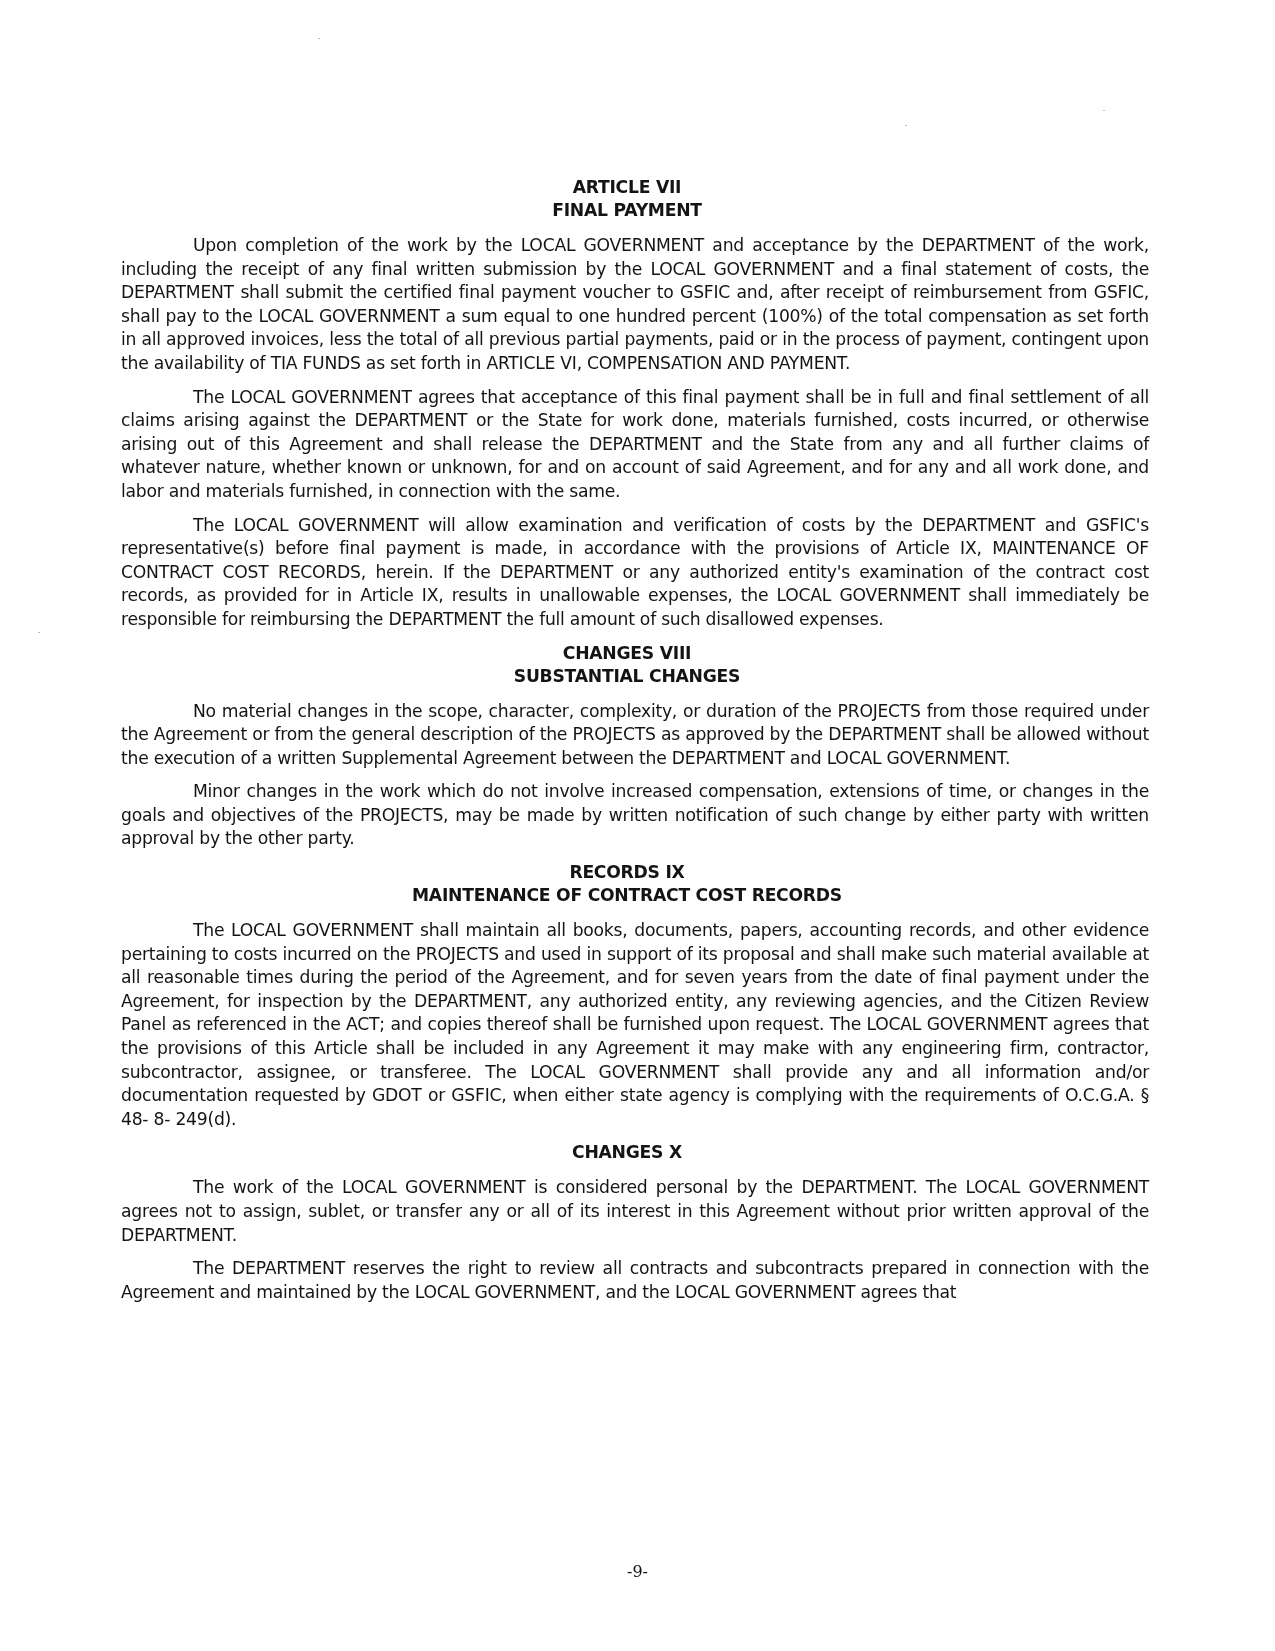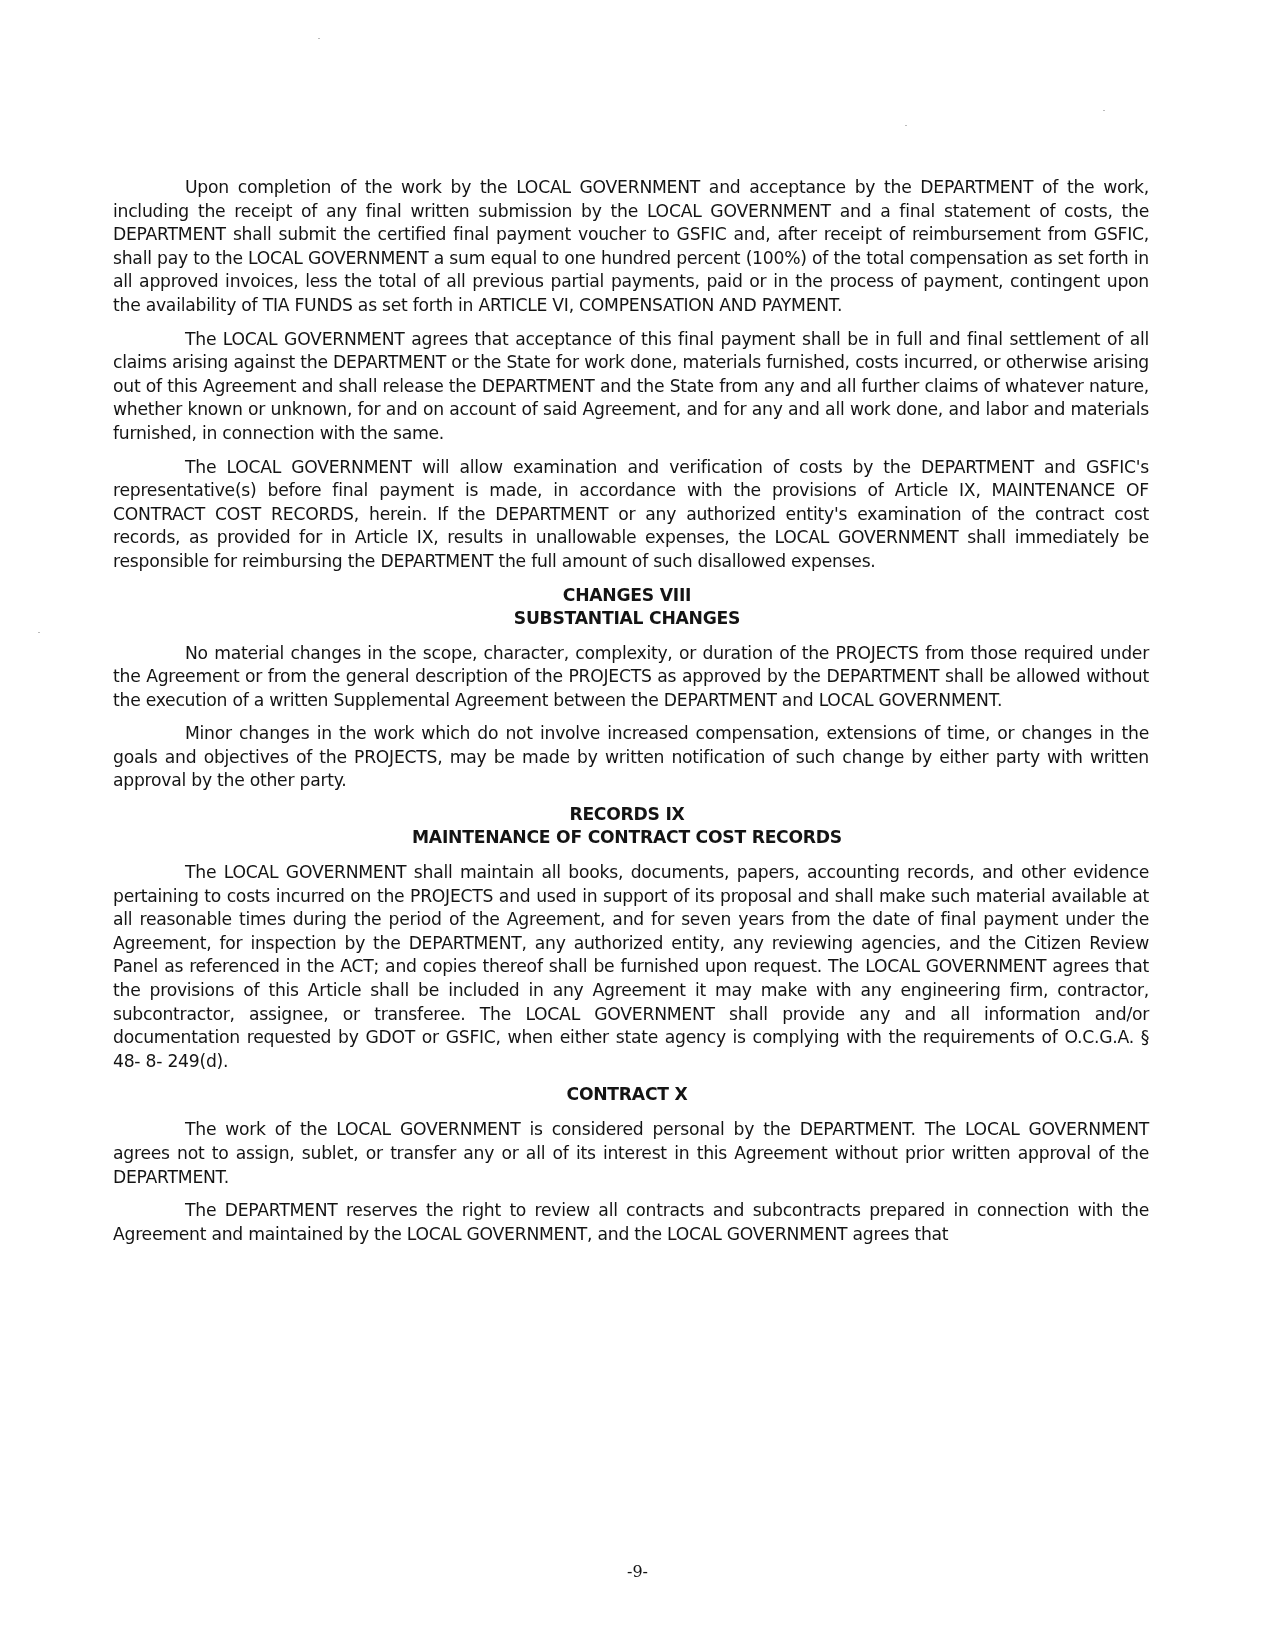--- a/index.html
+++ b/index.html
@@ -6,39 +6,43 @@
   body { width:1275px; height:1651px; position:relative; overflow:hidden; }
   .page { position:absolute; left:0; top:0; width:1275px; height:1651px; background:#fff; }
   .content {
     position:absolute; left:105px; top:176px; width:1044px;
     font-family: "DejaVu Sans", sans-serif;
     font-size:17.2px; line-height:23.6px; color:#141414;
     letter-spacing:-0.25px;
   }
   .heading { text-align:center; font-weight:bold; font-size:17.2px; line-height:23px; margin:0; }
   .heading-block { margin-bottom:12px; }
-  .para { text-align:justify; text-indent:72px; margin:0 0 10px 8px; }
+  .para { text-align:justify; text-indent:72px; margin:0 0 10px 16px; }
   .footer {
     position:absolute; left:0; width:1275px; top:1562px; text-align:center;
     font-family:"DejaVu Serif", serif; font-size:16px; color:#141414;
   }
   .speck { position:absolute; width:2px; height:1px; background:#bbb; }
 </style>
 </head>
 <body>
 
 <div class="page">
   <div class="speck" style="left:318px;top:38px;"></div>
   <div class="speck" style="left:905px;top:125px;"></div>
   <div class="speck" style="left:1103px;top:110px;"></div>
   <div class="speck" style="left:38px;top:632px;"></div>
 
   <div class="content">
 
     <section>
+      <div class="heading-block">
+        <p class="heading">ARTICLE VII</p>
+        <p class="heading">FINAL PAYMENT</p>
+      </div>
       <p class="para">Upon completion of the work by the LOCAL GOVERNMENT and acceptance by the DEPARTMENT of the work, including the receipt of any final written submission by the LOCAL GOVERNMENT and a final statement of costs, the DEPARTMENT shall submit the certified final payment voucher to GSFIC and, after receipt of reimbursement from GSFIC, shall pay to the LOCAL GOVERNMENT a sum equal to one hundred percent (100%) of the total compensation as set forth in all approved invoices, less the total of all previous partial payments, paid or in the process of payment, contingent upon the availability of TIA FUNDS as set forth in ARTICLE VI, COMPENSATION AND PAYMENT.</p>
       <p class="para">The LOCAL GOVERNMENT agrees that acceptance of this final payment shall be in full and final settlement of all claims arising against the DEPARTMENT or the State for work done, materials furnished, costs incurred, or otherwise arising out of this Agreement and shall release the DEPARTMENT and the State from any and all further claims of whatever nature, whether known or unknown, for and on account of said Agreement, and for any and all work done, and labor and materials furnished, in connection with the same.</p>
       <p class="para">The LOCAL GOVERNMENT will allow examination and verification of costs by the DEPARTMENT and GSFIC's representative(s) before final payment is made, in accordance with the provisions of Article IX, MAINTENANCE OF CONTRACT COST RECORDS, herein.  If the DEPARTMENT or any authorized entity's examination of the contract cost records, as provided for in Article IX, results in unallowable expenses, the LOCAL GOVERNMENT shall immediately be responsible for reimbursing the DEPARTMENT the full amount of such disallowed expenses.</p>
     </section>
 
     <section>
       <div class="heading-block">
         <p class="heading">CHANGES VIII</p>
         <p class="heading">SUBSTANTIAL CHANGES</p>
       </div>
@@ -49,21 +53,21 @@
     <section>
       <div class="heading-block">
         <p class="heading">RECORDS IX</p>
         <p class="heading">MAINTENANCE OF CONTRACT COST RECORDS</p>
       </div>
       <p class="para">The LOCAL GOVERNMENT shall maintain all books, documents, papers, accounting records, and other evidence pertaining to costs incurred on the PROJECTS and used in support of its proposal and shall make such material available at all reasonable times during the period of the Agreement, and for seven years from the date of final payment under the Agreement, for inspection by the DEPARTMENT, any authorized entity, any reviewing agencies, and the Citizen Review Panel as referenced in the ACT; and copies thereof shall be furnished upon request.  The LOCAL GOVERNMENT agrees that the provisions of this Article shall be included in any Agreement it may make with any engineering firm, contractor, subcontractor, assignee, or transferee.  The LOCAL GOVERNMENT shall provide any and all information and/or documentation requested by GDOT or GSFIC, when either state agency is complying with the requirements of O.C.G.A. § 48- 8- 249(d).</p>
     </section>
 
     <section>
       <div class="heading-block">
-        <p class="heading">CONTRACT X</p>
+        <p class="heading">CHANGES X</p>
       </div>
       <p class="para">The work of the LOCAL GOVERNMENT is considered personal by the DEPARTMENT.  The LOCAL GOVERNMENT agrees not to assign, sublet, or transfer any or all of its interest in this Agreement without prior written approval of the DEPARTMENT.</p>
       <p class="para">The DEPARTMENT reserves the right to review all contracts and subcontracts prepared in connection with the Agreement and maintained by the LOCAL GOVERNMENT, and the LOCAL GOVERNMENT agrees that</p>
     </section>
 
   </div>
 
   <div class="footer">-9-</div>
 </div>
 

